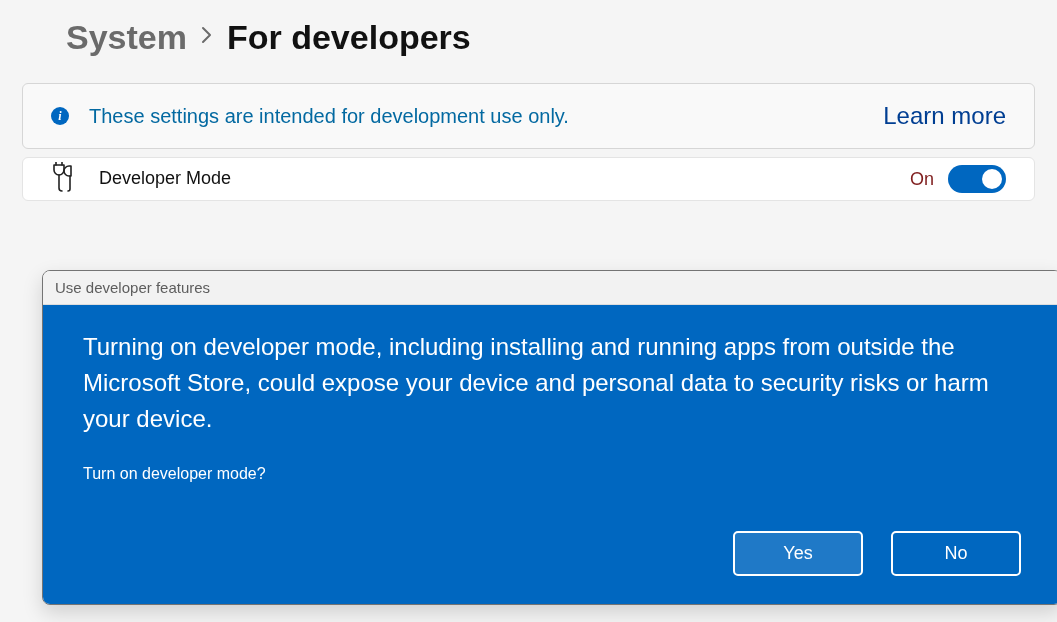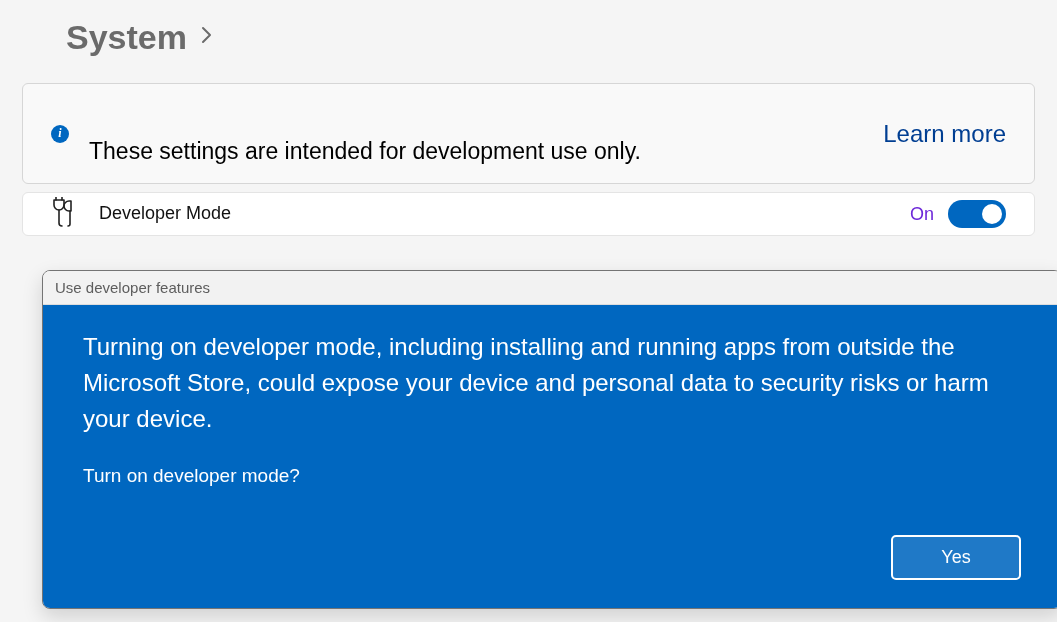--- a/index.html
+++ b/index.html
@@ -58,24 +58,23 @@
       align-items: center;
       justify-content: center;
       font-size: 12px;
       font-style: italic;
       font-weight: bold;
       font-family: Georgia, serif;
       margin-right: 20px;
       flex-shrink: 0;
     }
     .info-text {
-      font-size: 23px;
-      color: #000000;
+      font-size: 20px;
+      color: #0369a1;
       flex: 1;
-      margin-top: 36px;
     }
     .info-link {
       color: #003e92;
       font-size: 24px;
       cursor: pointer;
       text-decoration: none;
     }
     .setting-card {
       display: flex;
       align-items: center;
@@ -101,21 +100,21 @@
       font-size: 15px;
       color: #616161;
     }
     .toggle-wrap {
       display: flex;
       align-items: center;
       gap: 14px;
     }
     .toggle-label {
       font-size: 18px;
-      color: #6d28d9;
+      color: #7f1d1d;
       text-align: center;
     }
     .toggle {
       width: 58px;
       height: 28px;
       border-radius: 14px;
       background: #0067c0;
       position: relative;
       cursor: pointer;
     }
@@ -151,21 +150,21 @@
       background: #0067c0;
       color: #fff;
       padding: 24px 40px 28px 40px;
     }
     .dialog-message {
       font-size: 24px;
       line-height: 1.5;
       margin-bottom: 28px;
     }
     .dialog-question {
-      font-size: 19px;
+      font-size: 16px;
       margin-bottom: 48px;
     }
     .dialog-buttons {
       display: flex;
       justify-content: flex-end;
       gap: 28px;
     }
     .dialog-btn {
       min-width: 130px;
       padding: 10px 28px;
@@ -184,20 +183,21 @@
 </head>
 <body>
 
 <div class="breadcrumb">
   <span class="breadcrumb-parent">System</span>
   <span class="breadcrumb-chevron">
     <svg width="12" height="18" viewBox="0 0 12 18">
         <path d="M2 2 L9 9 L2 16" stroke="#6b6b6b" stroke-width="2" fill="none" stroke-linecap="round" stroke-linejoin="round"></path>
       </svg>
   </span>
+  <span class="breadcrumb-current">For developers</span>
 </div>
 
 <div class="content">
   <div class="info-banner">
     <span class="info-icon">i</span>
     <span class="info-text">These settings are intended for development use only.</span>
     <a class="info-link">Learn more</a>
   </div>
 
   <div class="setting-card">
@@ -222,15 +222,16 @@
   </div>
 </div>
 
 <div class="dialog">
   <div class="dialog-title">Use developer features</div>
   <div class="dialog-body">
     <div class="dialog-message">Turning on developer mode, including installing and running apps from outside the Microsoft Store, could expose your device and personal data to security risks or harm your device.</div>
     <div class="dialog-question">Turn on developer mode?</div>
     <div class="dialog-buttons">
       <div class="dialog-btn primary">Yes</div>
+      <div class="dialog-btn">No</div>
     </div>
   </div>
 </div>
 
 </body></html>

